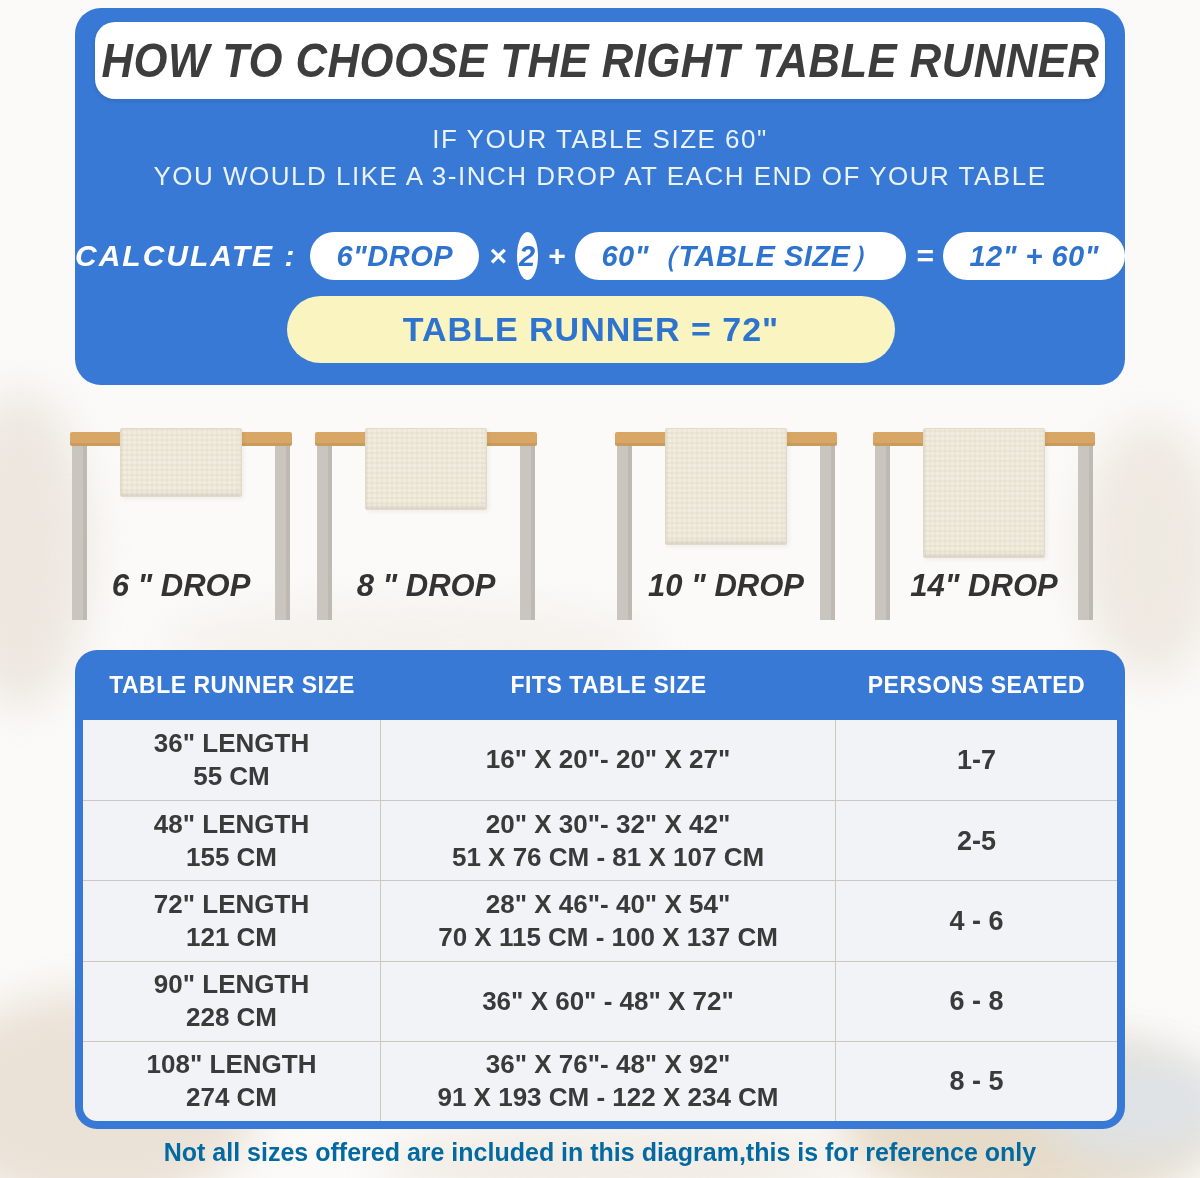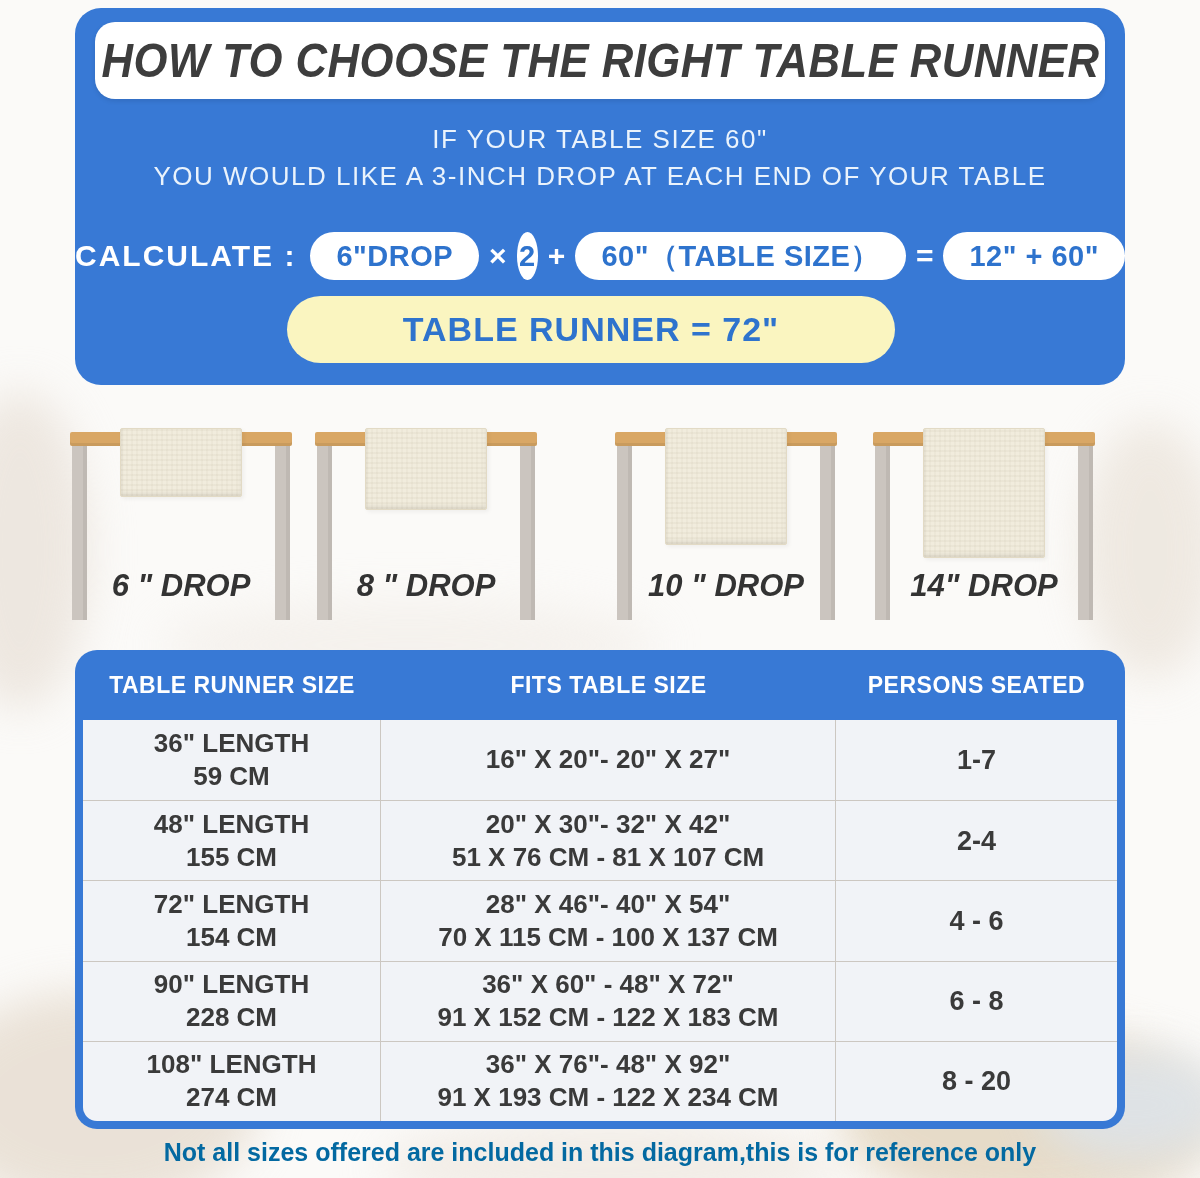--- a/index.html
+++ b/index.html
@@ -38,20 +38,21 @@
   }
   .sub { position:absolute; left:0; right:0; text-align:center;
     color:var(--subtitle-white); letter-spacing:1.5px; font-size:26px; }
   .sub1 { top:116px; }
   .sub2 { top:153px; }
 
   .calc-row {
     position:absolute; left:0; right:0; top:224px; height:48px;
     display:flex; align-items:center; justify-content:center; gap:10px;
     white-space:nowrap;
+    font-style:italic;
   }
   .calc-label { color:#fff; font-weight:bold; font-size:30px; letter-spacing:2px; margin-right:4px; }
   .pill {
     background:#fff; color:var(--pill-text-blue);
     font-weight:bold; font-size:29px; letter-spacing:.5px;
     height:48px; line-height:48px; border-radius:26px; padding:0 26px;
     display:inline-block; text-align:center;
   }
   .pill.circle { width:46px; padding:0; border-radius:50%; }
   .op { color:#fff; font-weight:bold; font-size:30px; }
@@ -196,74 +197,73 @@
     <div class="thead">
       <div class="th">TABLE RUNNER SIZE</div>
       <div class="th">FITS TABLE SIZE</div>
       <div class="th">PERSONS SEATED</div>
     </div>
     <div class="tbody">
 
       <div class="tr">
         <div class="td c1">
           <div>36" LENGTH</div>
-          <div>59 CM</div>
+          <div>55 CM</div>
         </div>
         <div class="td c2">
           <div>16" X 20"- 20" X 27"</div>
         </div>
         <div class="td c3">1-7</div>
       </div>
 
       <div class="tr">
         <div class="td c1">
           <div>48" LENGTH</div>
           <div>155 CM</div>
         </div>
         <div class="td c2">
           <div>20" X 30"- 32" X 42"</div>
           <div>51 X 76 CM - 81 X 107 CM</div>
         </div>
-        <div class="td c3">2-4</div>
+        <div class="td c3">2-5</div>
       </div>
 
       <div class="tr">
         <div class="td c1">
           <div>72" LENGTH</div>
-          <div>154 CM</div>
+          <div>121 CM</div>
         </div>
         <div class="td c2">
           <div>28" X 46"- 40" X 54"</div>
           <div>70 X 115 CM - 100 X 137 CM</div>
         </div>
         <div class="td c3">4 - 6</div>
       </div>
 
       <div class="tr">
         <div class="td c1">
           <div>90" LENGTH</div>
           <div>228 CM</div>
         </div>
         <div class="td c2">
           <div>36" X 60" - 48" X 72"</div>
-          <div>91 X 152 CM - 122 X 183 CM</div>
         </div>
         <div class="td c3">6 - 8</div>
       </div>
 
       <div class="tr">
         <div class="td c1">
           <div>108" LENGTH</div>
           <div>274 CM</div>
         </div>
         <div class="td c2">
           <div>36" X 76"- 48" X 92"</div>
           <div>91 X 193 CM - 122 X 234 CM</div>
         </div>
-        <div class="td c3">8 - 20</div>
+        <div class="td c3">8 - 5</div>
       </div>
 
     </div>
   </section>
 
   <footer class="note">Not all sizes offered are included in this diagram,this is for reference only</footer>
 
 </div>
 
 </body></html>

